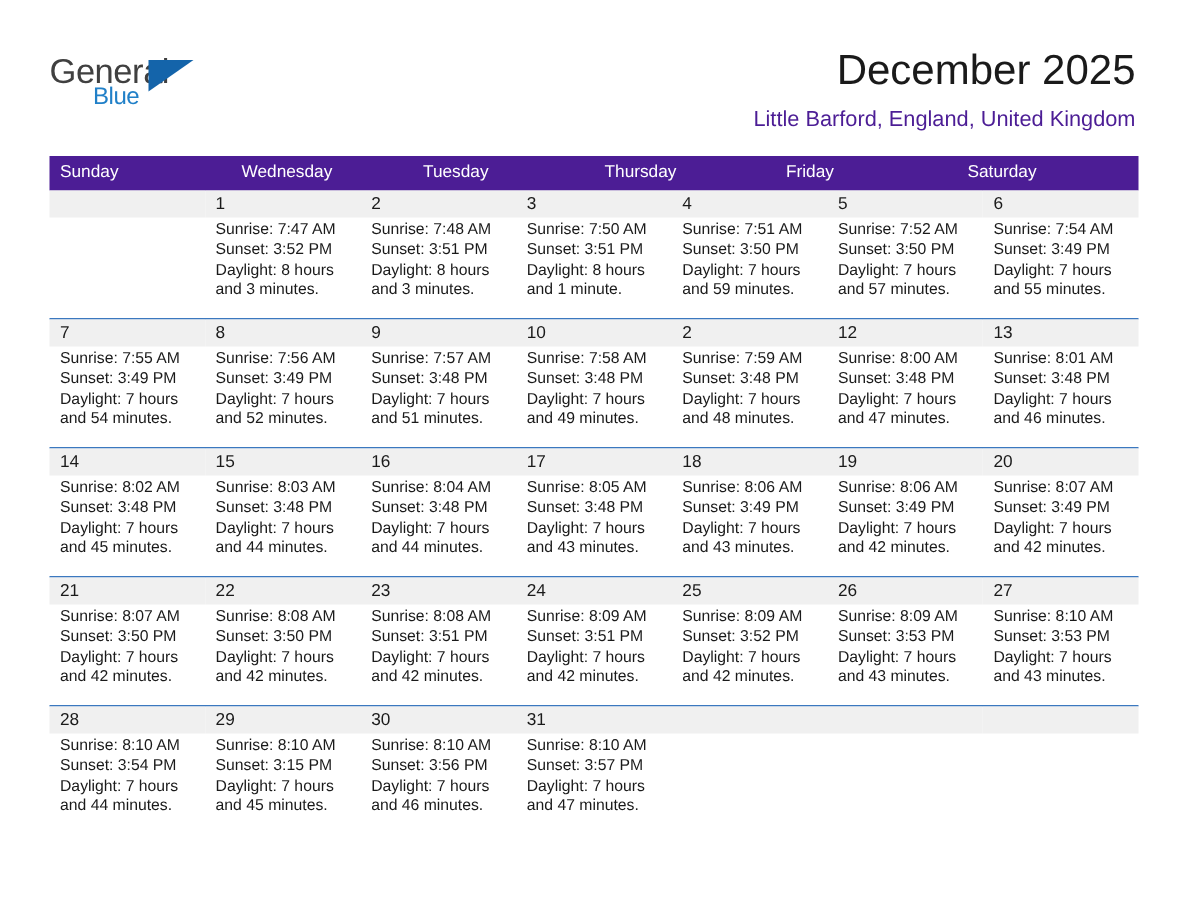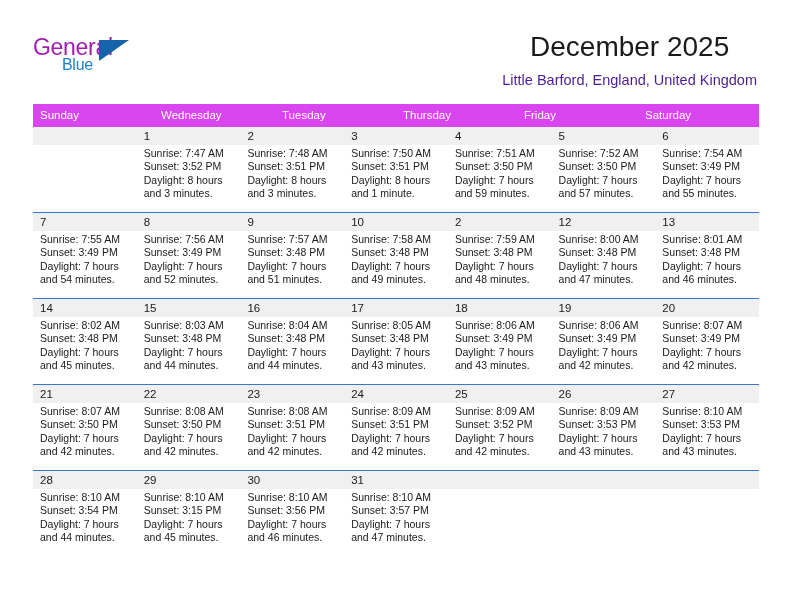--- a/index.html
+++ b/index.html
@@ -35,21 +35,21 @@
     top: 34px;
     width: 180px;
     height: 52px;
   }
   .logo-general {
     position: absolute;
     left: 0;
     top: 0;
     font-size: 23px;
     letter-spacing: -0.3px;
-    color: #a21caf;
+    color: #404040;
     font-family: "Liberation Sans", sans-serif;
   }
   .logo-triangle {
     position: absolute;
     left: 66px;
     top: 6px;
     width: 0;
     height: 0;
     border-left: 30px solid #1464aa;
     border-bottom: 21px solid transparent;
@@ -60,21 +60,21 @@
     top: 22px;
     font-size: 16px;
     letter-spacing: -0.3px;
     color: #2180c8;
   }
 
   .title-block {
     position: absolute;
     right: 35px;
     top: 30px;
-    text-align: center;
+    text-align: right;
   }
   .cal-title {
     font-size: 28px;
     color: #1a1a1a;
     line-height: 34px;
     white-space: nowrap;
   }
   .cal-sub {
     font-size: 14.5px;
     color: #4c1d95;
@@ -85,21 +85,21 @@
 
   
   .calendar {
     position: absolute;
     left: 33px;
     top: 104px;
     width: 726px;
   }
   .weekday-row {
     display: flex;
-    background: #d946ef;
+    background: #4c1d95;
   }
   .weekday {
     flex: 1 1 0;
     box-sizing: border-box;
     padding: 4px 0 4px 7px;
     color: #ffffff;
     font-size: 11.5px;
     line-height: 15px;
     height: 23px;
     white-space: nowrap;

